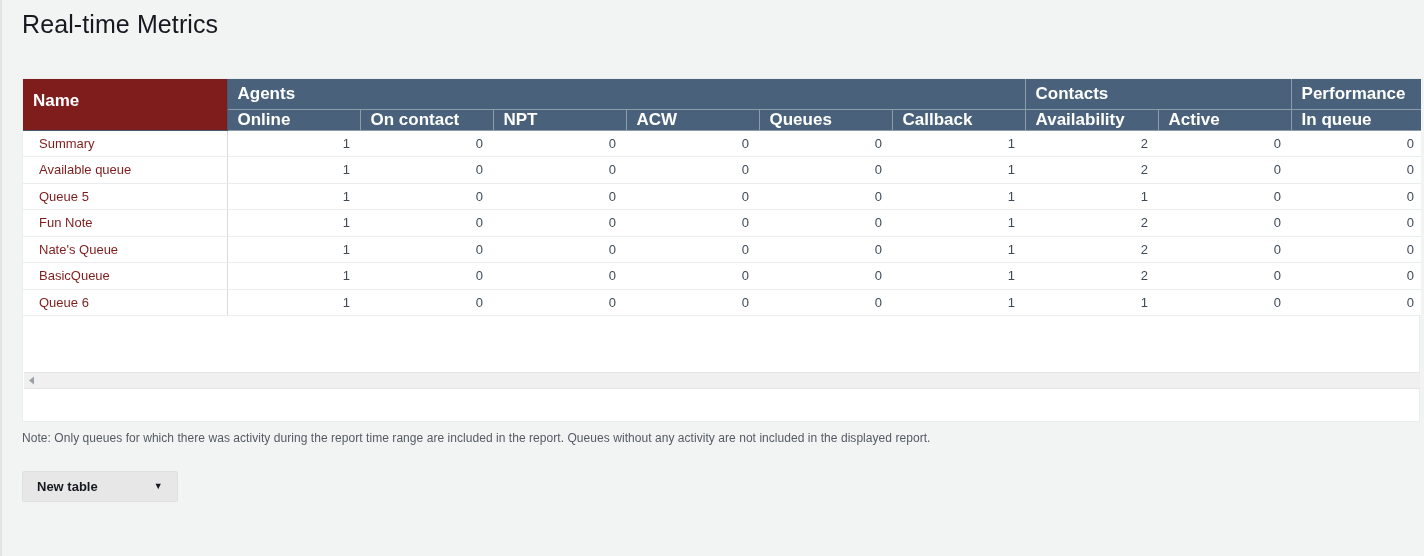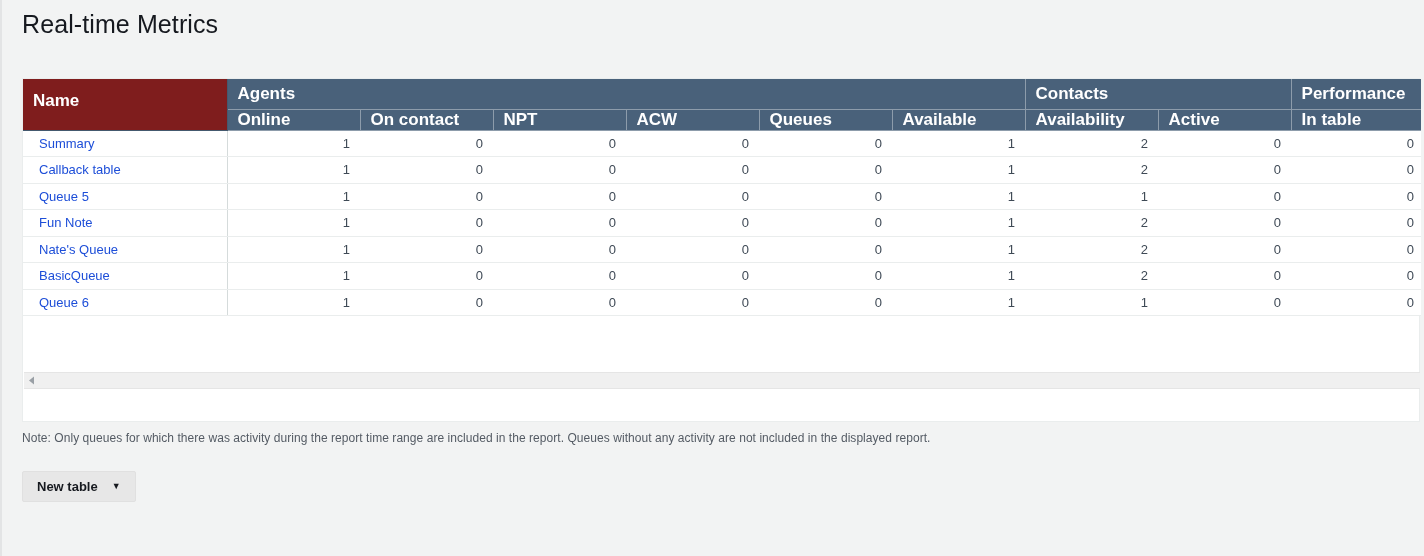--- a/index.html
+++ b/index.html
@@ -120,21 +120,21 @@
 
   tbody td.num {
     text-align: right;
     color: #3f4a56;
   }
 
   tbody td.name {
     border-right: 1px solid #d5dbdb;
     position: relative;
     padding-left: 16px;
-    color: #1d4ed8;
+    color: #7f1d1d;
   }
 
   
   col.c-name { width: 204px; }
   col.c-num  { width: 133px; }
 
   
   .hscroll {
     position: absolute;
     left: 1px;
@@ -180,20 +180,21 @@
     background: #e7e7e7;
     border: 1px solid #e0e0e0;
     border-radius: 2px;
     display: inline-flex;
     align-items: center;
     padding: 0 14px;
     cursor: pointer;
     font-size: 13px;
     font-weight: bold;
     color: #16191f;
+    gap: 42px;
   }
 
   .caret {
     margin-left: 14px;
     font-size: 9px;
     line-height: 1;
     color: #16191f;
   }
 </style>
 </head>
@@ -228,41 +229,41 @@
             <th colspan="6">Agents</th>
             <th colspan="2">Contacts</th>
             <th colspan="1" class="last-col">Performance</th>
           </tr>
           <tr class="sub-row">
             <th>Online</th>
             <th>On contact</th>
             <th>NPT</th>
             <th>ACW</th>
             <th>Queues</th>
-            <th>Available</th>
+            <th>Callback</th>
             <th>Availability</th>
             <th>Active</th>
-            <th class="last-col">In table</th>
+            <th class="last-col">In queue</th>
           </tr>
         </thead>
         <tbody id="table-body">
             <tr>
               <td class="name">Summary</td>
               <td class="num">1</td>
               <td class="num">0</td>
               <td class="num">0</td>
               <td class="num">0</td>
               <td class="num">0</td>
               <td class="num">1</td>
               <td class="num">2</td>
               <td class="num">0</td>
               <td class="num">0</td>
             </tr>
             <tr>
-              <td class="name">Callback table</td>
+              <td class="name">Available queue</td>
               <td class="num">1</td>
               <td class="num">0</td>
               <td class="num">0</td>
               <td class="num">0</td>
               <td class="num">0</td>
               <td class="num">1</td>
               <td class="num">2</td>
               <td class="num">0</td>
               <td class="num">0</td>
             </tr>

